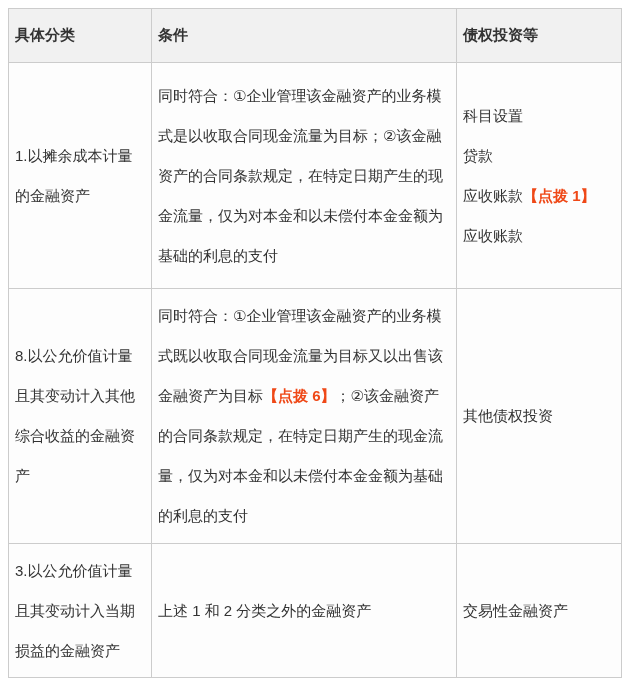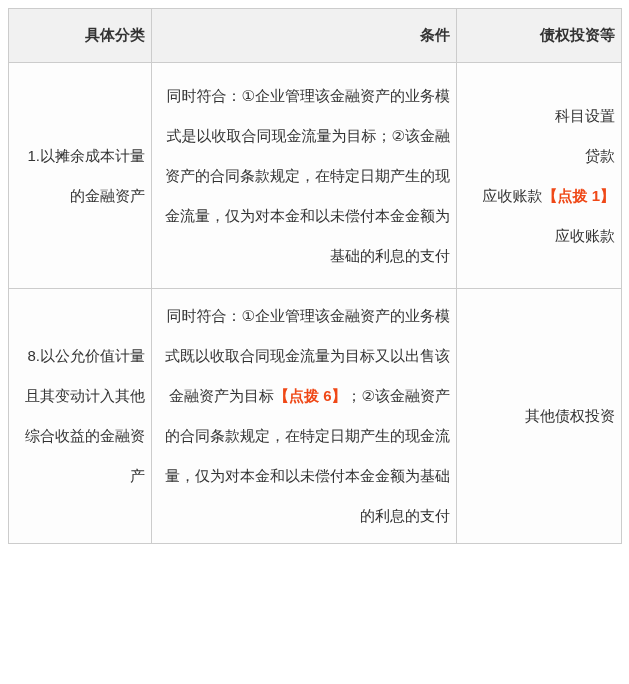--- a/index.html
+++ b/index.html
@@ -29,28 +29,28 @@
     vertical-align: middle;
     padding: 4px 6px;
     overflow: hidden;
   }
   col.c1 { width: 143px; }
   col.c2 { width: 305px; }
   col.c3 { width: 165px; }
   thead tr { height: 54px; }
   thead th {
     background: #f1f1f1;
-    text-align: right;
+    text-align: left;
     font-weight: bold;
     color: #333333;
   }
   tr.body-row-1 { height: 226px; }
   tr.body-row-2 { height: 255px; }
   tr.body-row-3 { height: 134px; }
-  td { line-height: 40px; text-align: right; }
+  td { line-height: 40px; text-align: left; }
   td p { margin: 0; padding: 0; }
   .hl {
     color: #ef4817;
     font-weight: bold;
     margin-top: 20px;
   }
 </style>
 </head>
 <body>
 
@@ -88,16 +88,27 @@
           <td>
             <p>8.以公允价值计量且其变动计入其他综合收益的金融资产</p>
           </td>
           <td>
             <p><span>同时符合：①企业管理该金融资产的业务模式既以收取合同现金流量为目标又以出售该金融资产为目标</span><span class="hl">【点拨 6】</span><span>；②该金融资产的合同条款规定，在特定日期产生的现金流量，仅为对本金和以未偿付本金金额为基础的利息的支付</span></p>
           </td>
           <td>
             <p>其他债权投资</p>
           </td>
         </tr>
+        <tr class="body-row-3">
+          <td>
+            <p>3.以公允价值计量且其变动计入当期损益的金融资产</p>
+          </td>
+          <td>
+            <p>上述 1 和 2 分类之外的金融资产</p>
+          </td>
+          <td>
+            <p>交易性金融资产</p>
+          </td>
+        </tr>
       </tbody>
     </table>
   </div>
 </div>
 
 </body></html>

